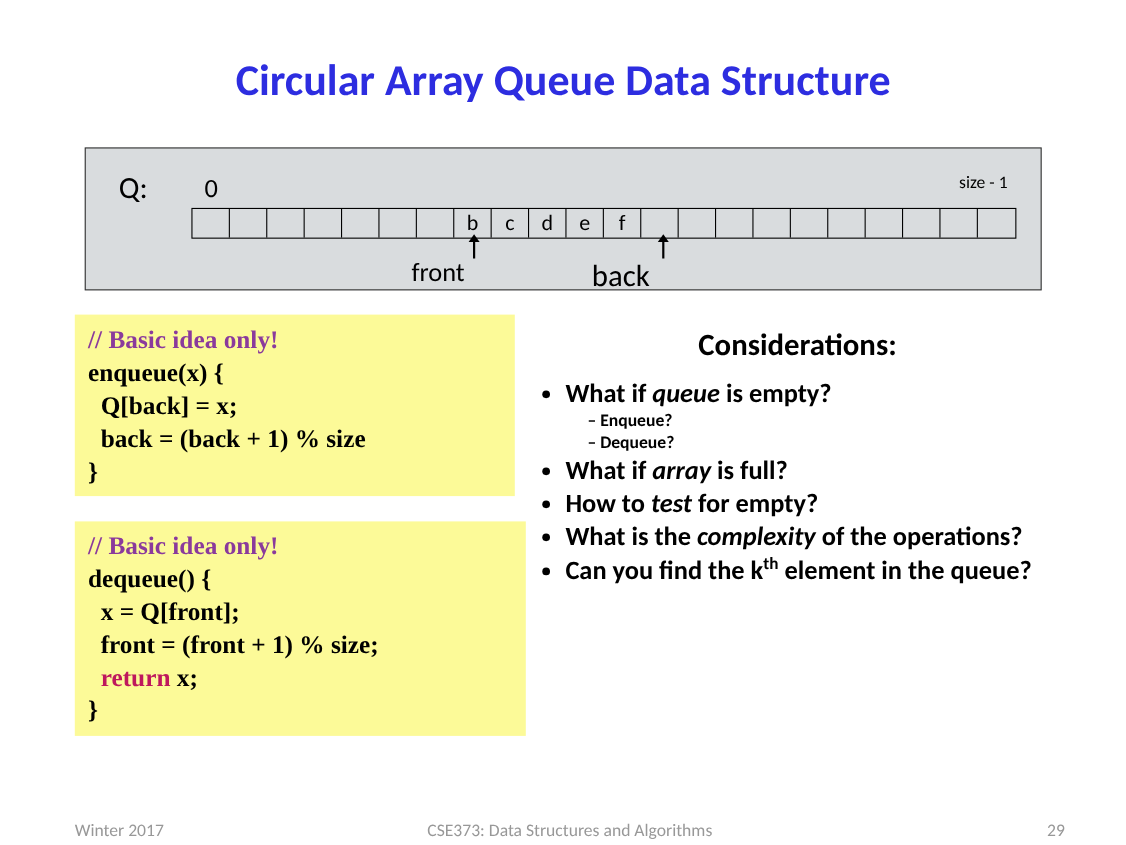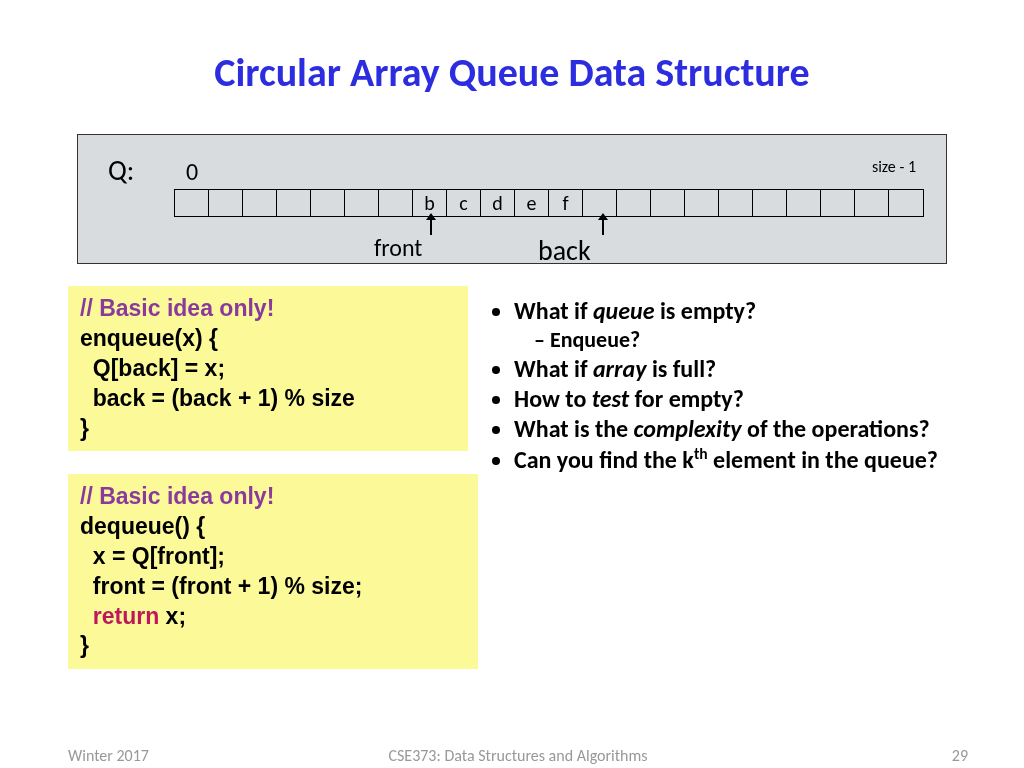--- a/index.html
+++ b/index.html
@@ -65,21 +65,21 @@
   }
   .frontarr { left: 352px; }
   .backarr  { left: 524px; }
   .frontlbl { position: absolute; left: 296px; top: 98px; font-size: 24px; }
   .backlbl  { position: absolute; left: 460px; top: 98px; font-size: 28px; }
 
   .codebox {
     position: absolute;
     background: #fcfa98;
     padding: 8px 12px;
-    font-family: Liberation Sans, sans-serif;
+    font-family: Liberation Serif, serif;
     font-size: 23px;
     font-weight: bold;
     line-height: 1.3;
     white-space: pre;
   }
   .code1 { left: 68px; top: 286px; width: 400px; }
   .code2 { left: 68px; top: 474px; width: 410px; }
   .comment { color: #8a3a9c; }
   .keyword { color: #be185d; }
 
@@ -99,21 +99,21 @@
   .clist {
     font-size: 24px;
     list-style: disc;
     margin-left: 14px;
     line-height: 1.25;
     font-weight: bold;
   }
   .sublist {
     list-style: none;
     margin-left: 20px;
-    font-size: 22px;
+    font-size: 16px;
   }
   .sublist li::before { content: "– "; }
   sup { font-size: 0.65em; }
 
   .footer {
     position: absolute;
     bottom: 22px;
     width: 100%;
     color: #989898;
     font-size: 16px;
@@ -168,24 +168,26 @@
 <span>}</span></div>
 
 <div class="codebox code2"><span class="comment">// Basic idea only!</span>
 <span>dequeue() {</span>
 <span>  x = Q[front];</span>
 <span>  front = (front + 1) % size;</span>
 <span class="keyword">  return</span><span> x;</span>
 <span>}</span></div>
 
 <div class="considerations">
+  <div class="chead">Considerations:</div>
   <ul class="clist">
     <li><span>What if </span><b><i>queue</i></b><span> is empty?</span>
       <ul class="sublist">
         <li>Enqueue?</li>
+        <li>Dequeue?</li>
       </ul>
     </li>
     <li><span>What if </span><b><i>array</i></b><span> is full?</span></li>
     <li><span>How to </span><i>test</i><span> for empty?</span></li>
     <li><span>What is the </span><i>complexity</i><span> of the operations?</span></li>
     <li><span>Can you find the k</span><sup>th</sup><span> element in the queue?</span></li>
   </ul>
 </div>
 
 <div class="footer">

